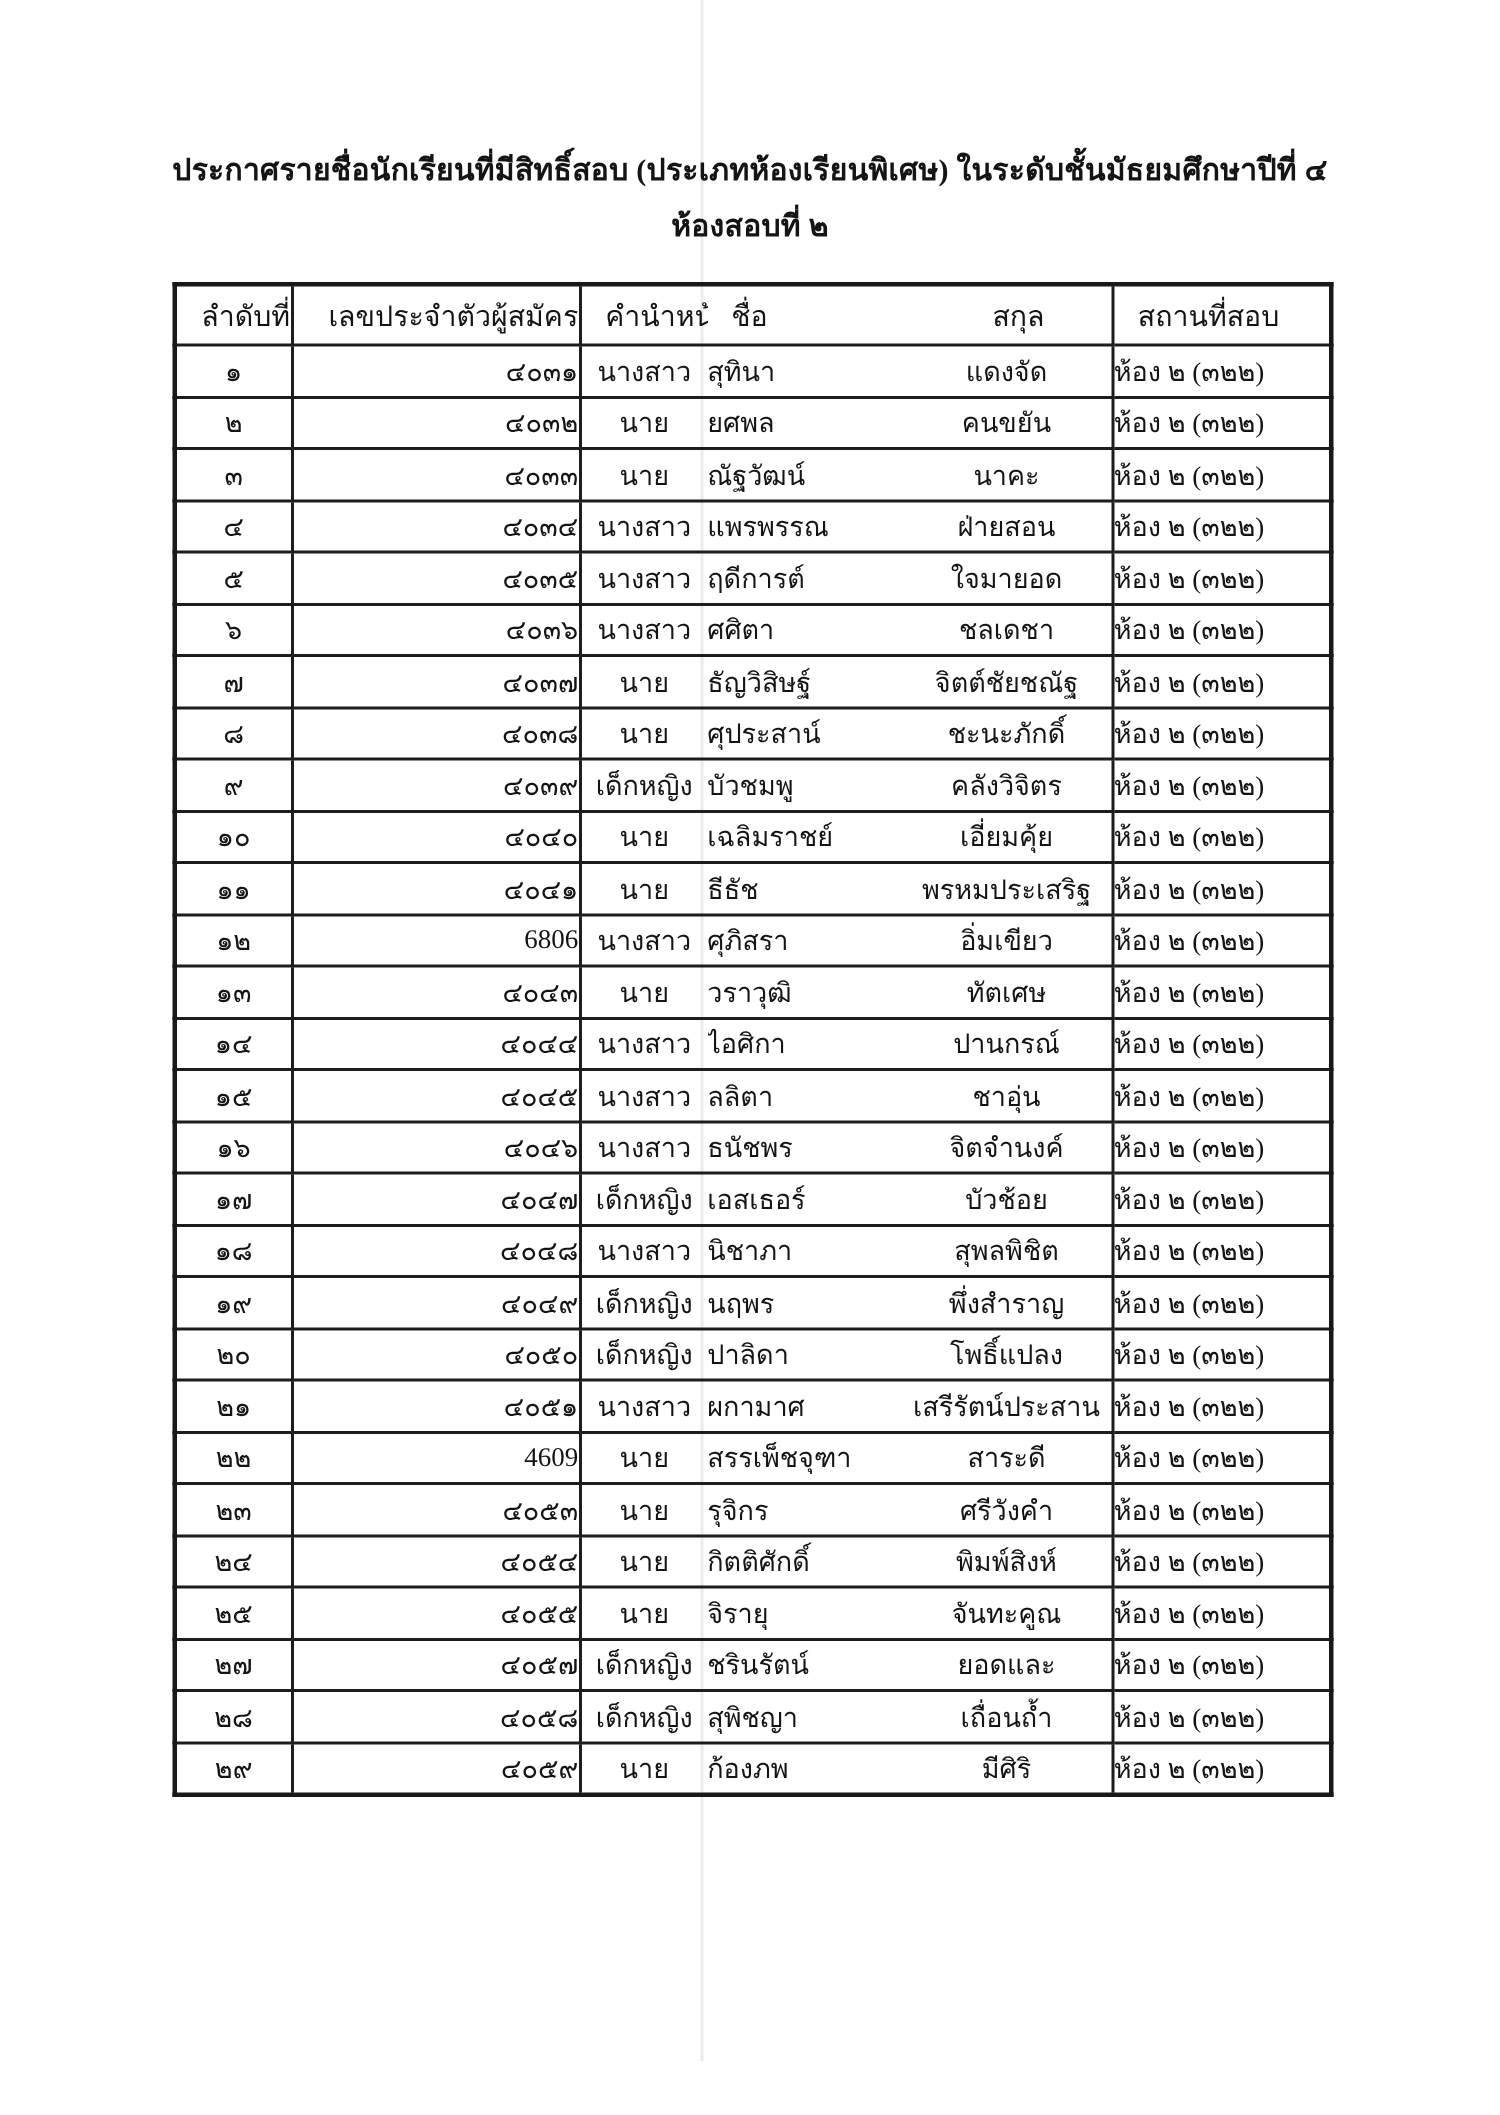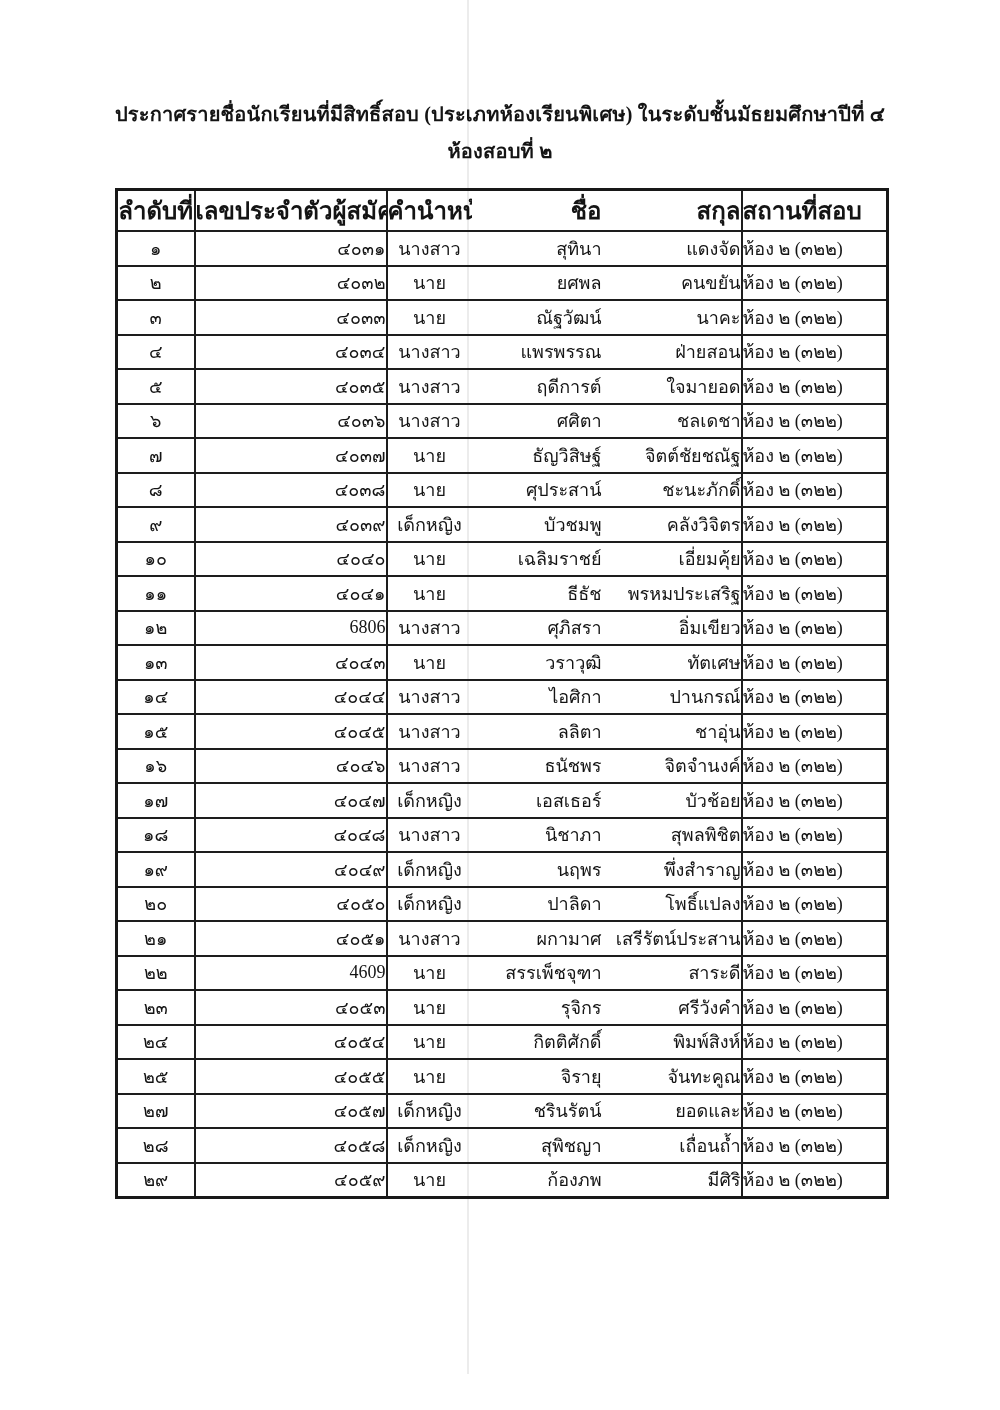--- a/index.html
+++ b/index.html
@@ -52,38 +52,39 @@
   }
   .roster th, .roster td {
     border-top: 2px solid #1d1d1d;
     border-bottom: 2px solid #1d1d1d;
     padding: 0;
     overflow: hidden;
     white-space: nowrap;
   }
   .roster th {
     height: 38px;
-    font-size: 24px;
-    font-weight: bold;
+    font-size: 19px;
+    font-weight: normal;
     vertical-align: middle;
+    padding-left: 16px;
   }
   .roster td {
     height: 32.5px;
     font-size: 18px;
     font-weight: normal;
     vertical-align: middle;
   }
   
   .b-r { border-right: 2px solid #1d1d1d; }
   
   .c0 { text-align: center; }
   .c1 { text-align: right; }
   .c2 { text-align: center; padding-left: 9px; }
-  .c3 { text-align: right; padding-left: 11px; }
-  .c4 { text-align: right; padding-left: 7px; }
+  .c3 { text-align: left; padding-left: 11px; }
+  .c4 { text-align: center; padding-left: 7px; }
   .c5 { text-align: left; }
 </style>
 </head>
 <body>
 
 <div class="page">
 
   <div class="fold-line"></div>
 
   <div class="title-block">

